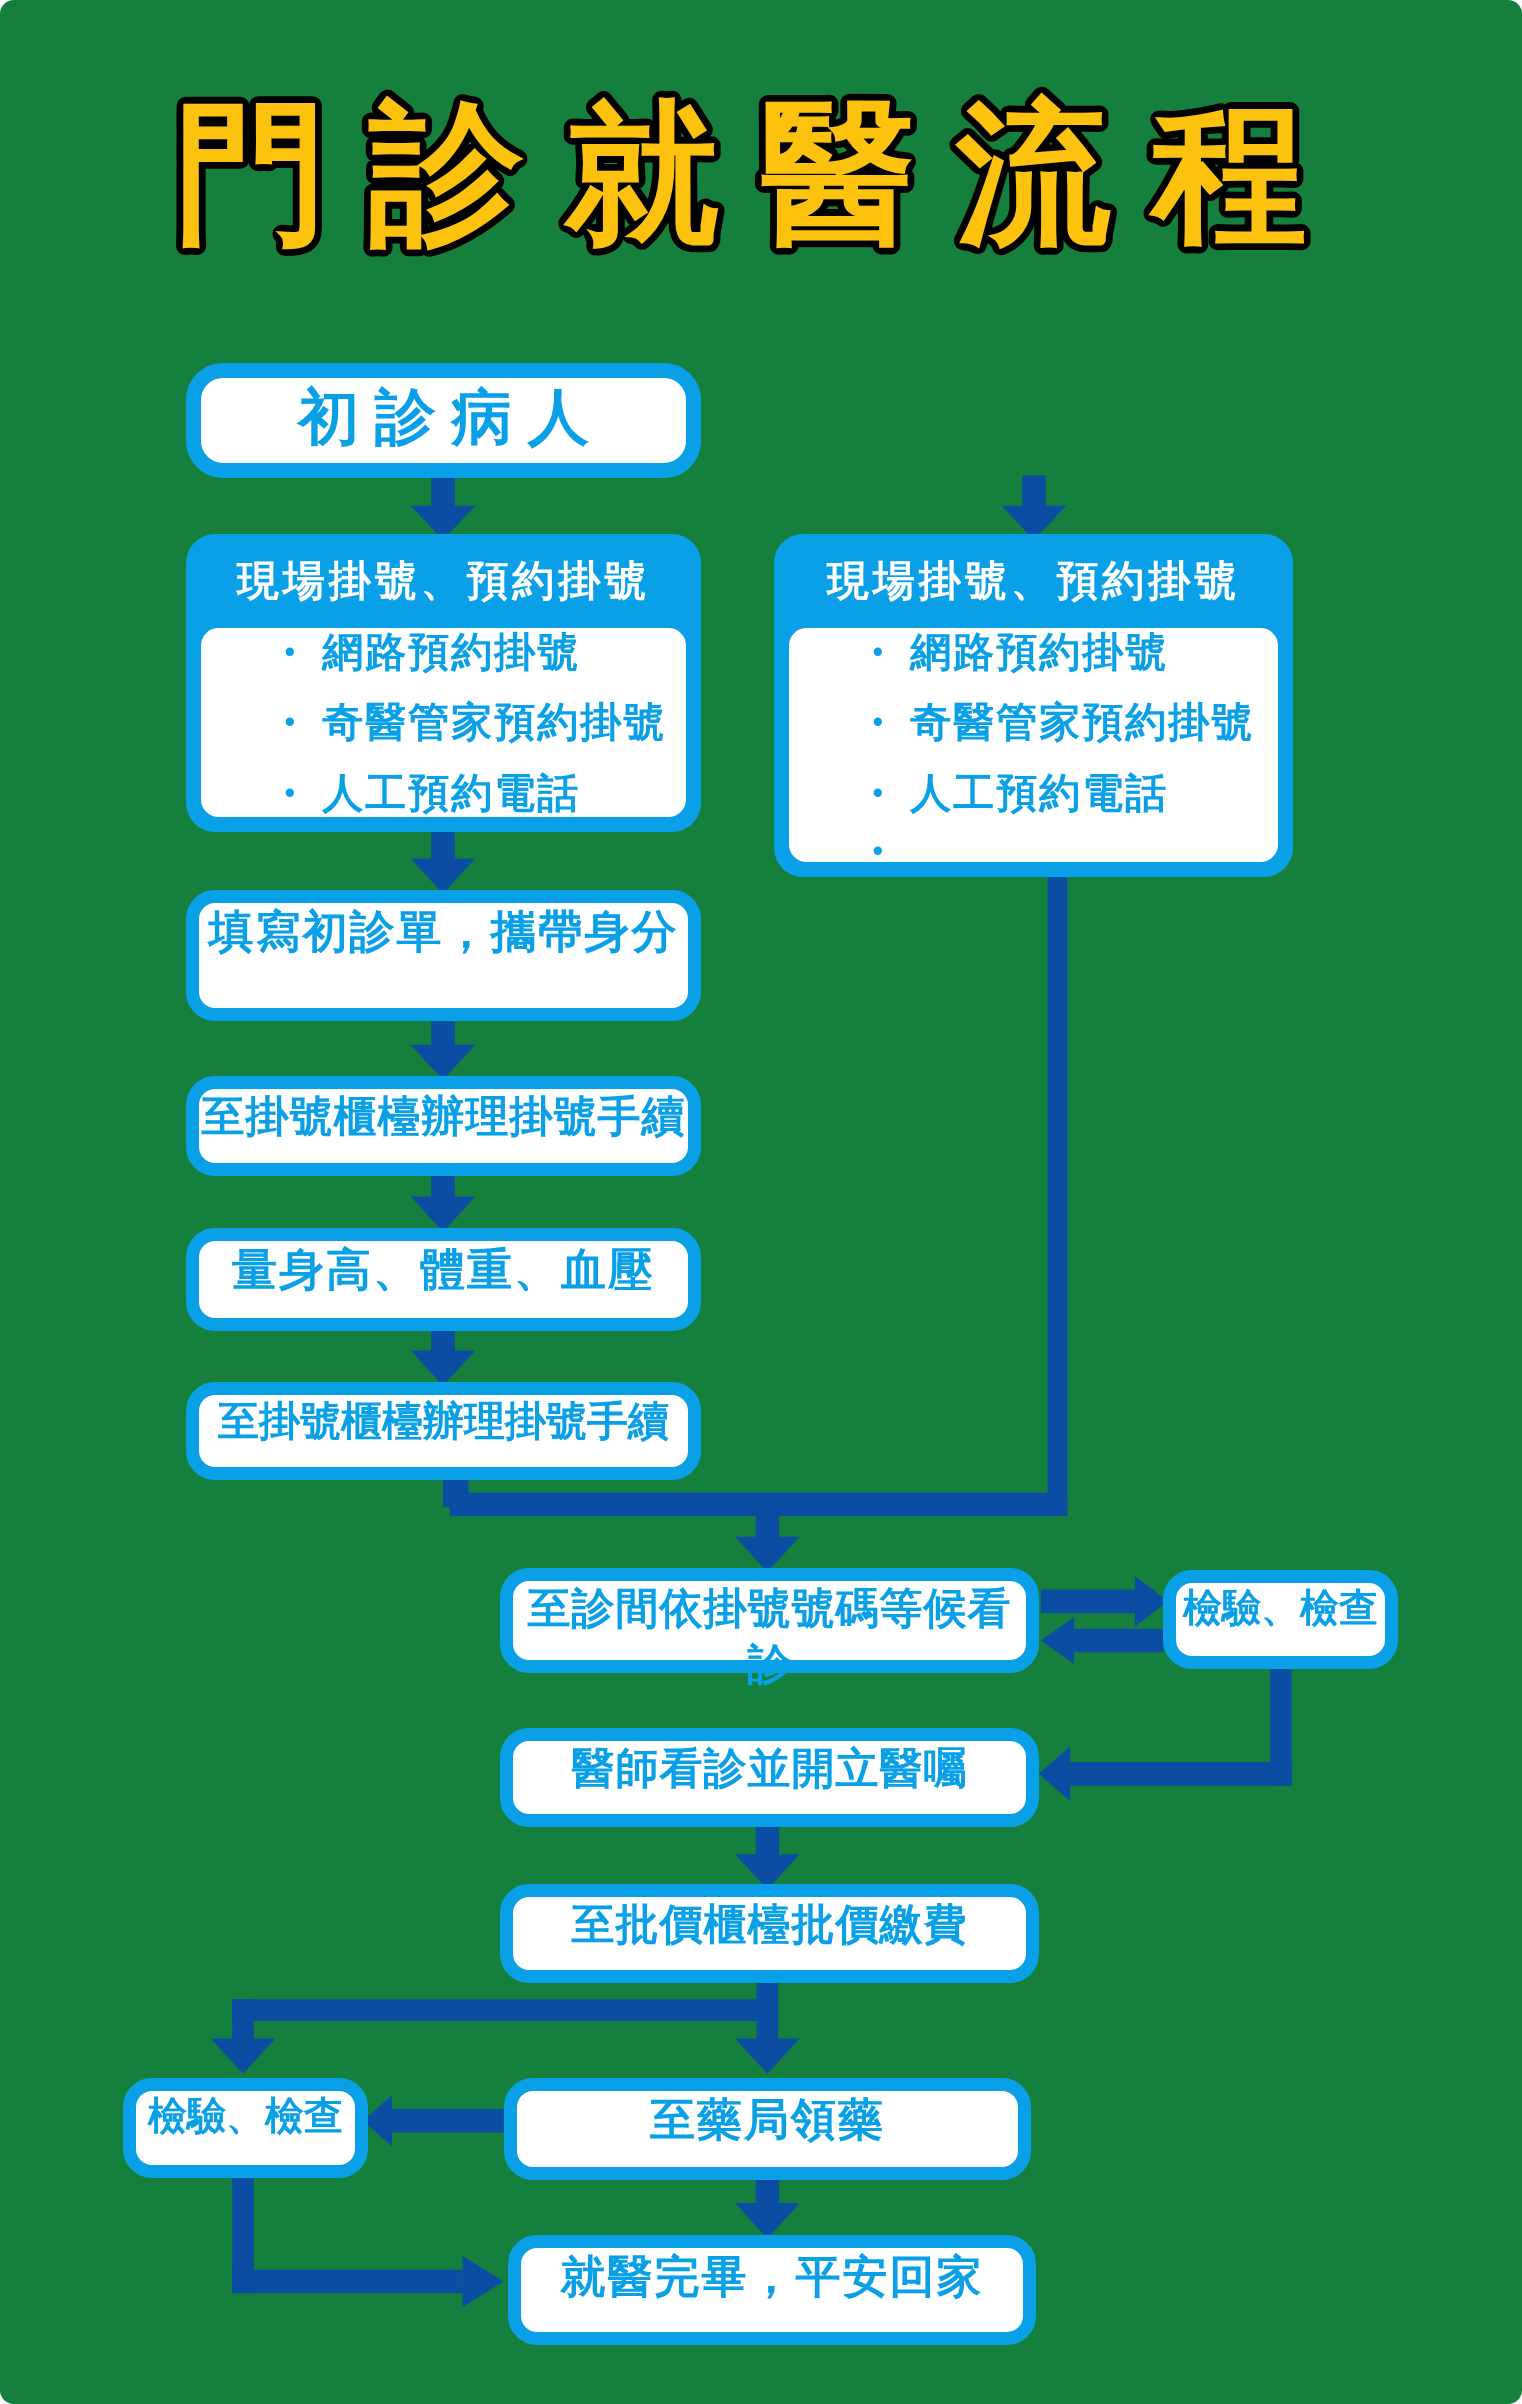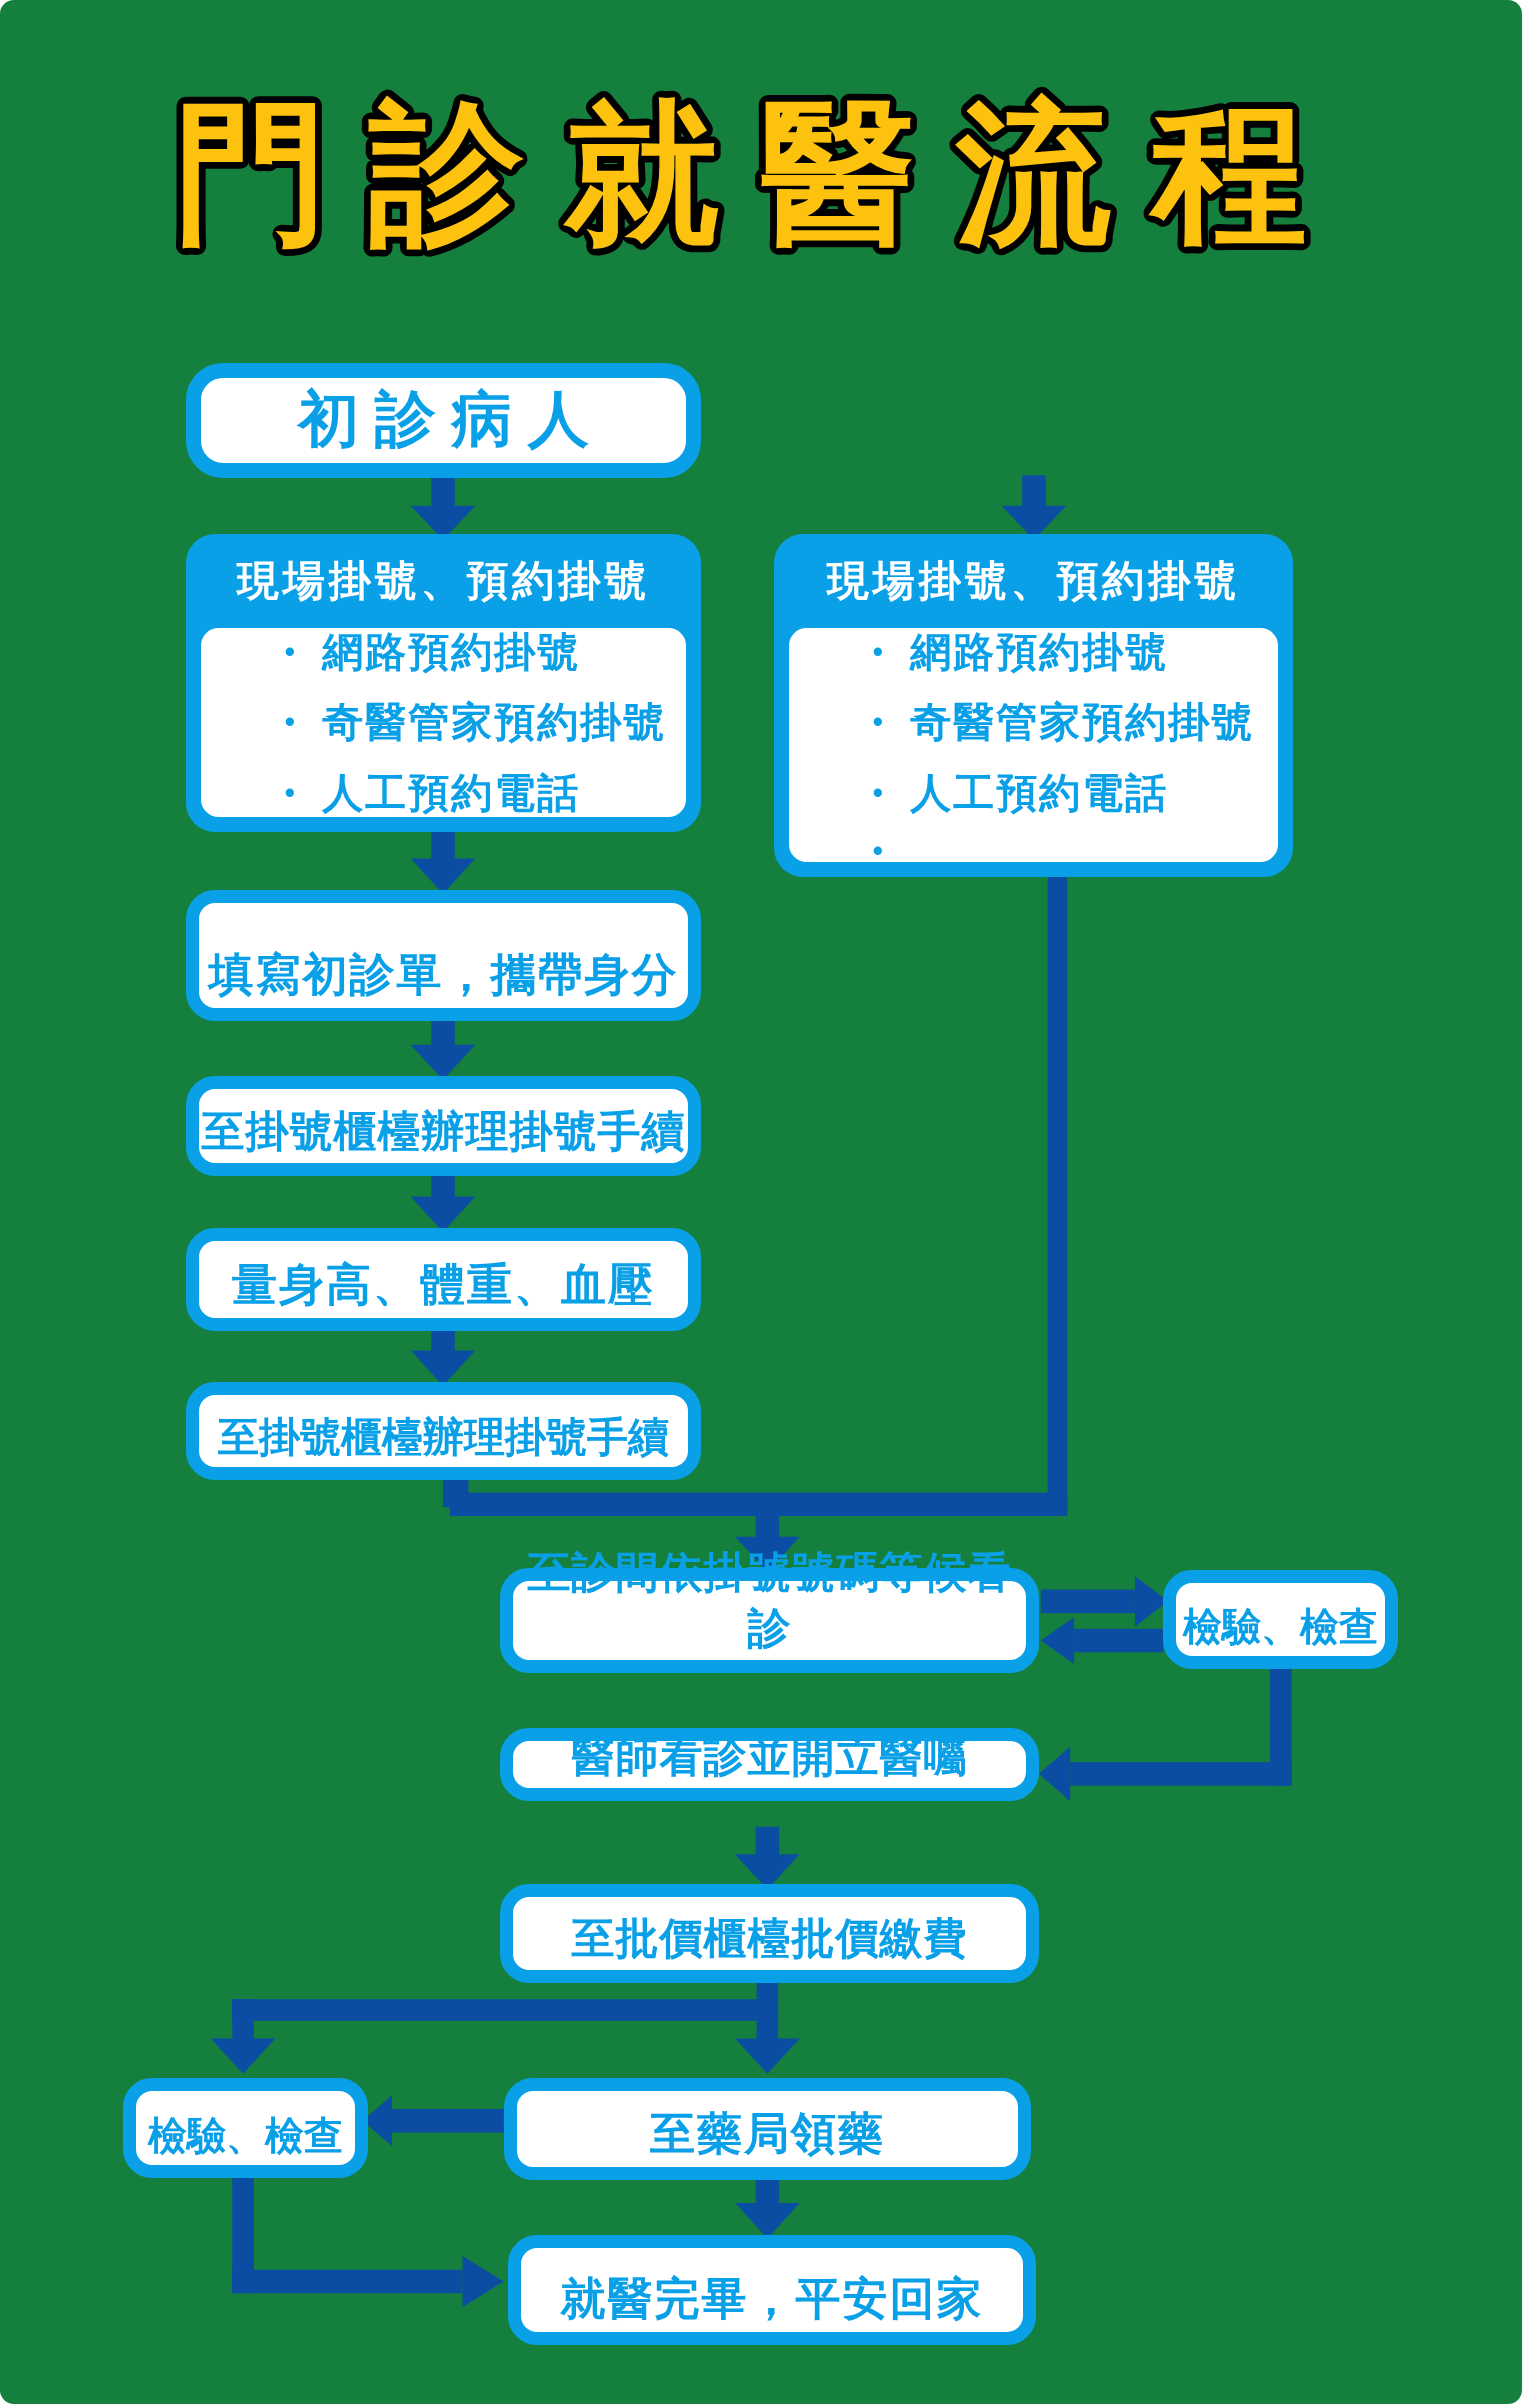--- a/index.html
+++ b/index.html
@@ -13,21 +13,21 @@
     font-family:"Liberation Sans",sans-serif;
     border-radius:14px;
   }
   .title-svg{position:absolute;left:0;top:0;}
   .connectors{position:absolute;left:0;top:0;}
   .connectors rect,.connectors polygon{fill:var(--navy);}
   .box{
     position:absolute;box-sizing:border-box;background:#fff;
     border:13.7px solid var(--lb);border-radius:29px;color:var(--lb);
     font-weight:bold;display:flex;flex-direction:column;align-items:center;
-    justify-content:flex-end;text-align:center;line-height:1.3;font-family:Liberation Mono, monospace;
+    justify-content:flex-start;text-align:center;line-height:1.3;
   }
   .top-box{border-width:15.7px;border-radius:37px;font-size:61px;letter-spacing:15.7px;text-indent:15.7px;}
   .fs46{font-size:45px;letter-spacing:2px;}
   .fs44{font-size:43px;letter-spacing:1px;}
   .fs42{font-size:41px;}
   .fs40{font-size:39px;}
   .combo{position:absolute;background:var(--lb);border-radius:29px;box-sizing:border-box;}
   .combo-head{
     height:94px;display:flex;align-items:center;justify-content:center;
     color:#fff;font-size:42px;font-weight:bold;letter-spacing:3.9px;text-align:center;
@@ -185,21 +185,21 @@
   <div class="box fs42" style="left:186px;top:1382px;width:515px;height:98px">
     <span>至掛號櫃檯辦理掛號手續</span>
   </div>
 
   <div class="box fs44" style="left:500px;top:1568px;width:539px;height:105px">
     <span>至診間依掛號號碼等候看診</span>
   </div>
   <div class="box fs40" style="left:1163px;top:1570px;width:235px;height:99px">
     <span>檢驗、檢查</span>
   </div>
-  <div class="box fs44" style="left:500px;top:1728px;width:539px;height:73px">
+  <div class="box fs44" style="left:500px;top:1728px;width:539px;height:99px">
     <span>醫師看診並開立醫囑</span>
   </div>
   <div class="box fs44" style="left:500px;top:1884px;width:539px;height:99px">
     <span>至批價櫃檯批價繳費</span>
   </div>
 
   <div class="box fs40" style="left:123px;top:2078px;width:245px;height:100px">
     <span>檢驗、檢查</span>
   </div>
   <div class="box fs46" style="left:504px;top:2078px;width:527px;height:102px">

